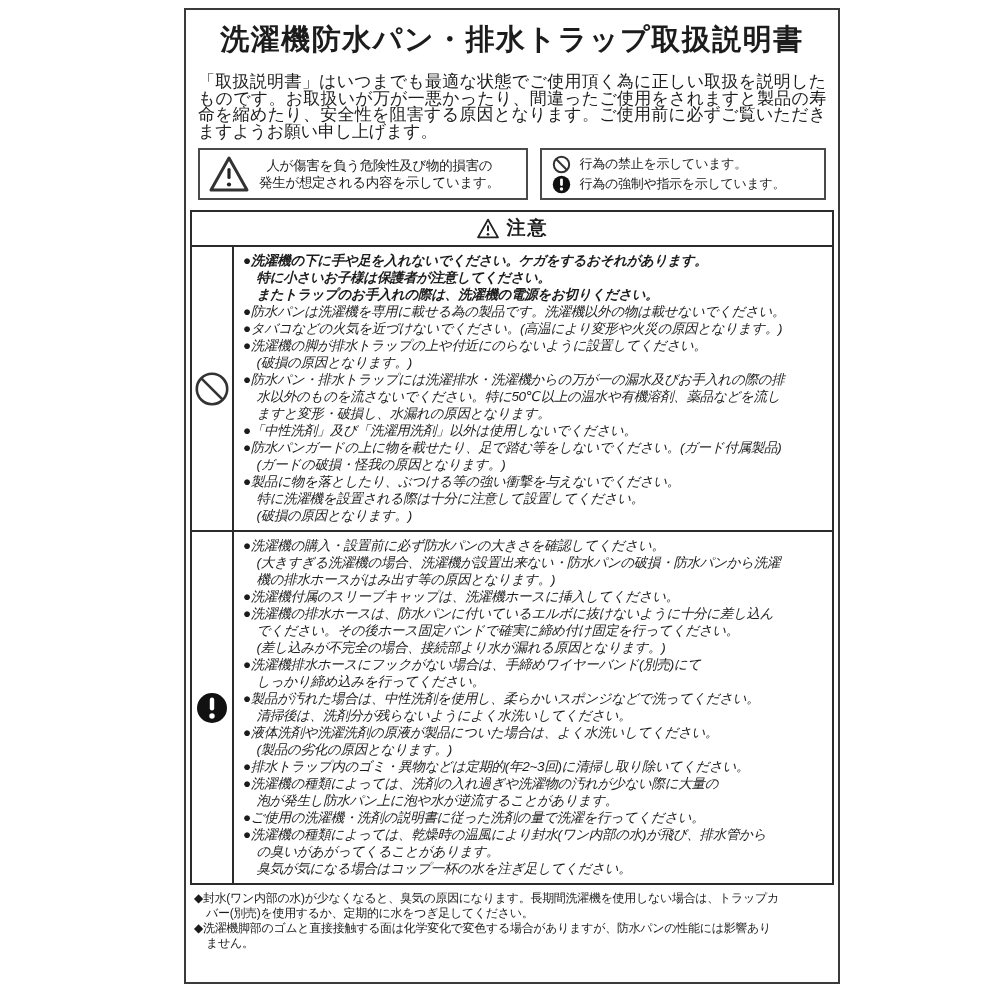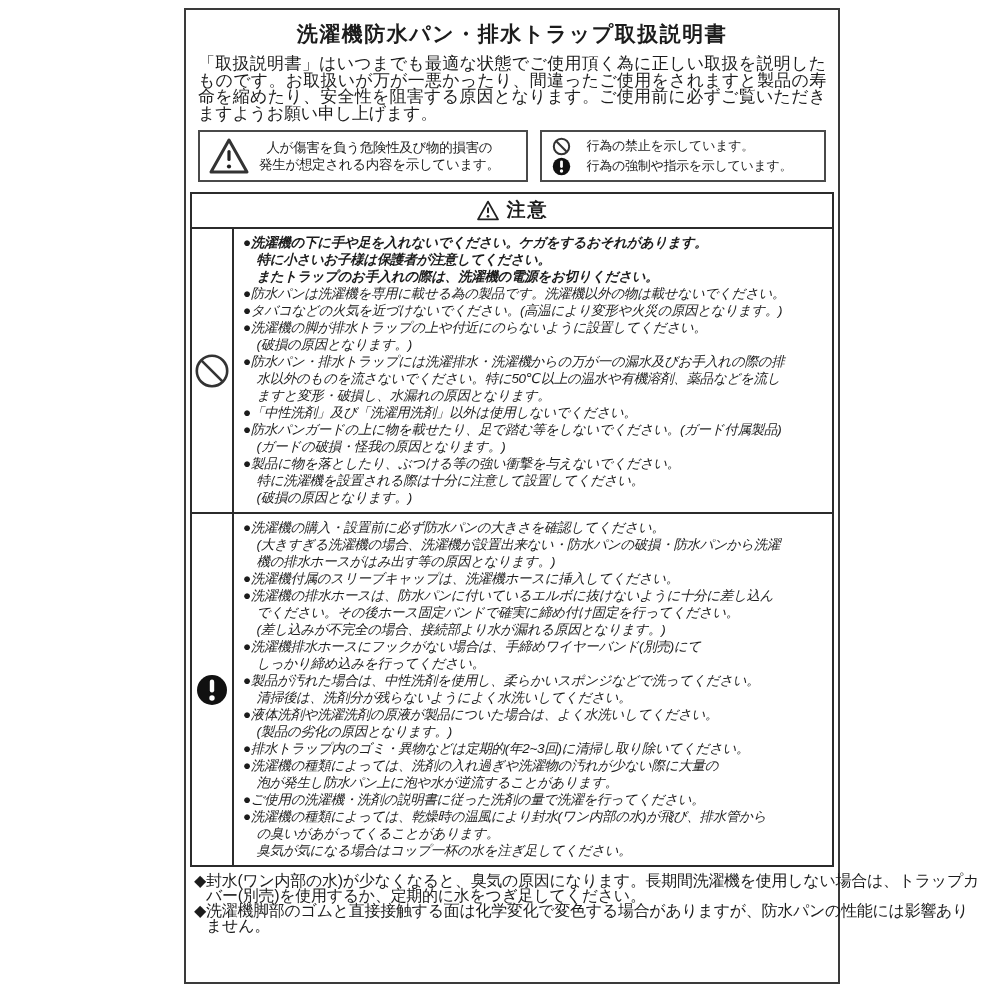--- a/index.html
+++ b/index.html
@@ -7,59 +7,59 @@
     width:1000px;height:1000px;position:relative;
     font-family:"Liberation Sans","DejaVu Sans",sans-serif;
     color:#1c1c1c;
     -webkit-font-smoothing:antialiased;
   }
   .sheet{
     position:absolute;left:184px;top:8px;width:656px;height:976px;
     border:2px solid #3a3a3a;background:#fff;box-sizing:border-box;
   }
   .title{
-    text-align:center;font-size:21px;font-weight:700;letter-spacing:1.5px;
-    margin:10px 0 8px;white-space:nowrap;font-family:Liberation Serif, serif;
+    text-align:center;font-size:29px;font-weight:700;letter-spacing:1.5px;
+    margin:10px 0 14px;white-space:nowrap;font-family:Liberation Serif, serif;
   }
   .intro{
     margin:4px 12px 8px;font-size:17px;line-height:16.5px;
     text-align:justify;letter-spacing:-0.2px;
   }
   .legend{display:flex;gap:12px;margin:2px 12px 0;}
   .legend-box{border:2px solid #4a4a4a;box-sizing:border-box;background:#fff;}
   .legend-left{
     flex:1.18;display:flex;align-items:center;gap:9px;padding:5px 8px;height:52px;
   }
   .legend-left .txt{font-size:13px;line-height:17px;letter-spacing:-0.3px;text-align:center;}
   .legend-right{
     flex:1;display:flex;flex-direction:column;justify-content:space-around;
     padding:4px 10px;height:52px;
   }
-  .legend-row{display:flex;align-items:center;gap:16px;font-size:13px;white-space:nowrap;letter-spacing:-0.3px;}
+  .legend-row{display:flex;align-items:center;gap:9px;font-size:13px;white-space:nowrap;letter-spacing:-0.3px;}
   .caution{
     margin:10px 4px 0;border:2px solid #2b2b2b;box-sizing:border-box;
   }
   .caution-header{
     display:flex;align-items:center;justify-content:center;gap:7px;
     border-bottom:2px solid #2b2b2b;padding:3px 8px 4px;
     font-size:19px;font-weight:700;letter-spacing:2px;
   }
   .section{display:flex;font-style:italic;}
   .section.first{border-bottom:2px solid #2b2b2b;}
   .icon-col{
     width:40px;flex:0 0 40px;border-right:2px solid #2b2b2b;
     display:flex;align-items:center;justify-content:center;
   }
   .content-col{flex:1;padding:5px 4px 6px 9px;overflow:hidden;}
   .item{font-size:13.5px;line-height:17px;letter-spacing:-0.3px;}
   .item.bold{font-weight:700;}
   .line{white-space:nowrap;}
   .line.cont{padding-left:13.5px;}
   .footnotes{padding:6px 8px 0;font-size:12px;line-height:15px;}
-  .footnotes .item{font-size:16px;line-height:15px;letter-spacing:-0.3px;}
+  .footnotes .item{font-size:12px;line-height:15px;letter-spacing:-0.3px;}
   .footnotes .line.cont{padding-left:12px;}
   svg{display:block;}
 </style>
 </head>
 <body>
 
 <div class="sheet">
 
   <div class="title">洗濯機防水パン・排水トラップ取扱説明書</div>
 

